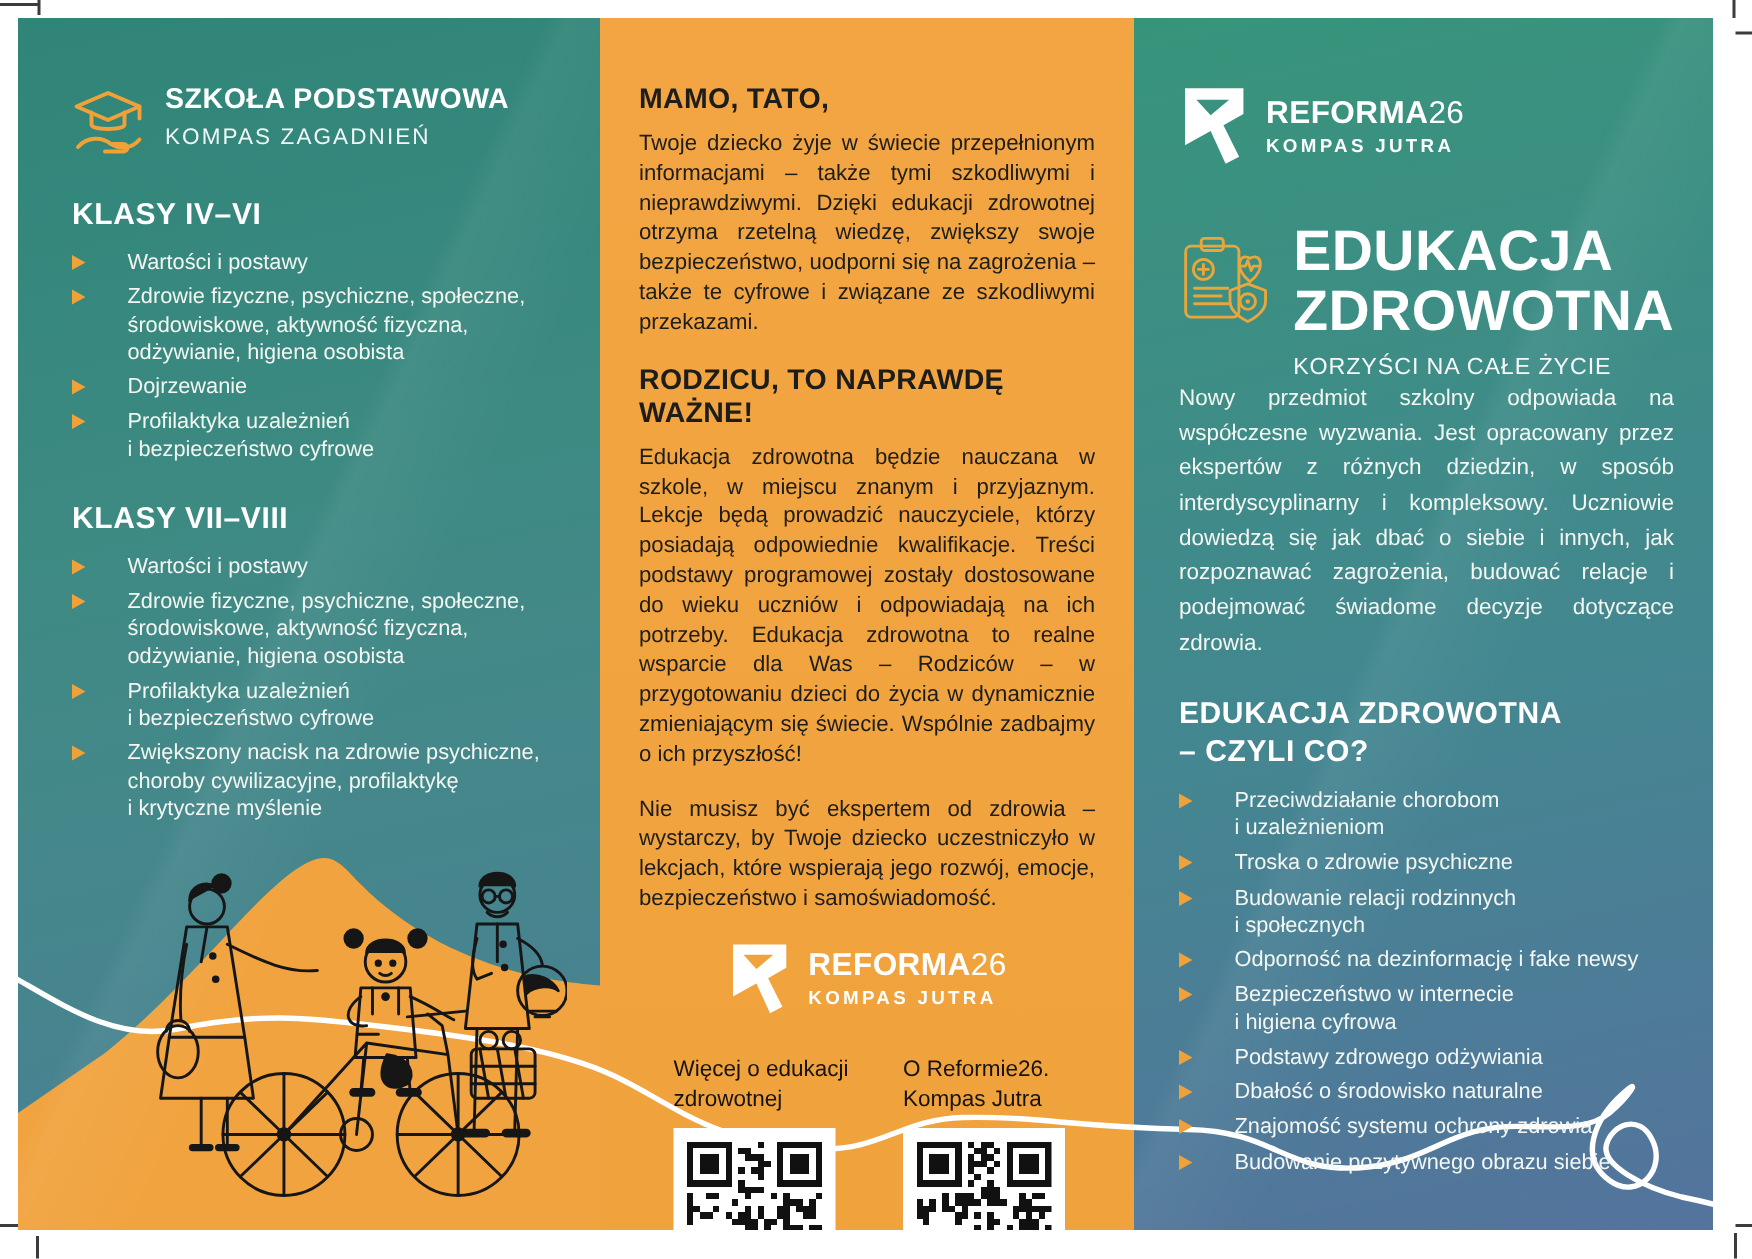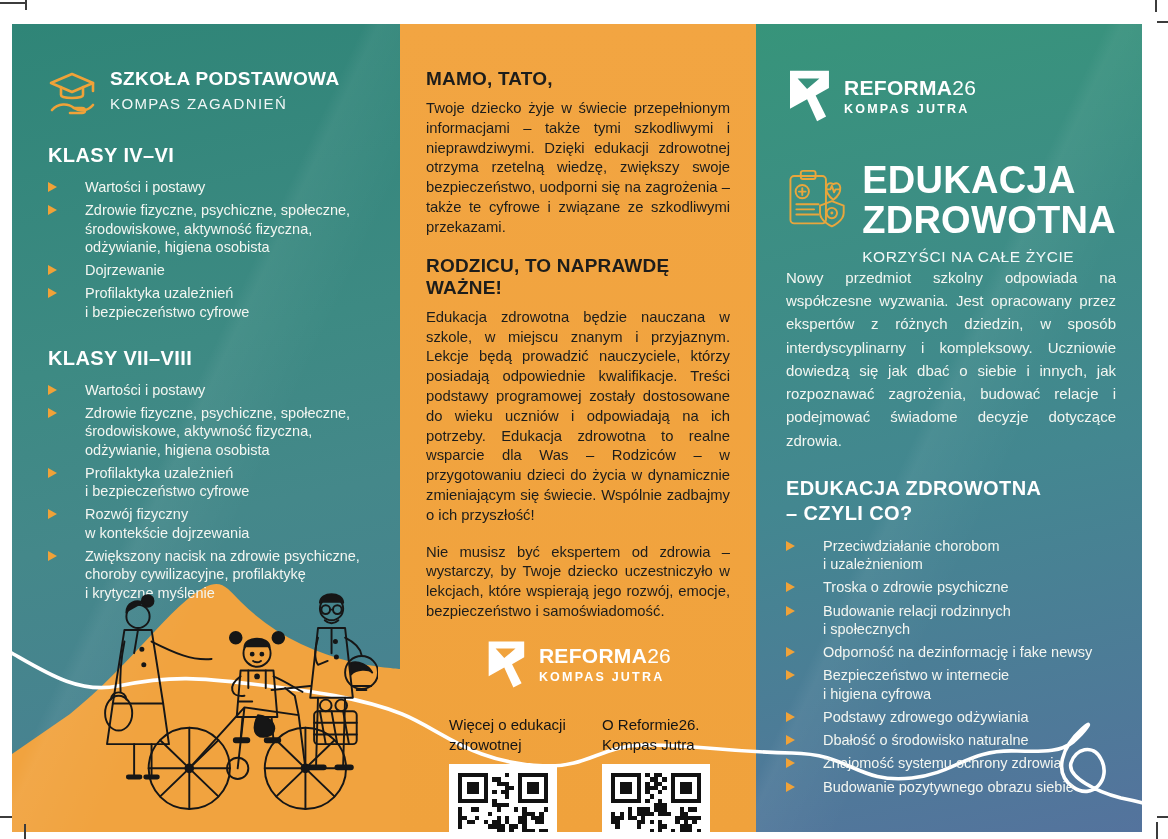--- a/index.html
+++ b/index.html
@@ -1,21 +1,21 @@
 <!DOCTYPE html>
 <html lang="pl"><head>
 <meta charset="utf-8">
 <style>
   html,body{margin:0;padding:0;}
   body{
     width:1168px;height:839px;position:relative;background:#ffffff;overflow:hidden;
     font-family:"Liberation Sans","DejaVu Sans",sans-serif;
     -webkit-font-smoothing:antialiased;
   }
-  .sheet{position:absolute;left:12px;top:24px;width:1142px;height:808px;display:flex;}
+  .sheet{position:absolute;left:12px;top:12px;width:1142px;height:808px;display:flex;}
   .panel{position:relative;height:100%;overflow:hidden;}
   .panel.left{width:388px;background:linear-gradient(168deg,#2f8577 0%,#3d8a83 40%,#44888a 60%,#4a7e95 100%);}
   .panel.mid{width:356px;background:linear-gradient(180deg,#f2a542 0%,#f0a23c 100%);}
   .panel.right{width:386px;background:linear-gradient(168deg,#37947a 0%,#438790 55%,#54739d 100%);}
   .panel.left::after,.panel.right::after{
     content:"";position:absolute;inset:0;pointer-events:none;
     background:linear-gradient(115deg,rgba(255,255,255,0) 46%,rgba(255,255,255,.05) 48%,rgba(255,255,255,0) 60%);
   }
   .hill{position:absolute;left:0;bottom:0;width:100%;height:100%;pointer-events:none;}
   .wave-layer{position:absolute;left:0;top:0;width:1168px;height:839px;pointer-events:none;z-index:3;}
@@ -114,25 +114,20 @@
       <div class="li">
           <span class="tri"></span>
           <span class="li-t">Zdrowie fizyczne, psychiczne, społeczne,
 środowiskowe, aktywność fizyczna,
 odżywianie, higiena osobista</span>
         </div>
       <div class="li">
           <span class="tri"></span>
           <span class="li-t">Profilaktyka uzależnień
 i bezpieczeństwo cyfrowe</span>
-        </div>
-      <div class="li">
-          <span class="tri"></span>
-          <span class="li-t">Rozwój fizyczny
-w kontekście dojrzewania</span>
         </div>
       <div class="li">
           <span class="tri"></span>
           <span class="li-t">Zwiększony nacisk na zdrowie psychiczne,
 choroby cywilizacyjne, profilaktykę
 i krytyczne myślenie</span>
         </div>
     </div>
 
     <svg class="illus" width="300" height="256" viewBox="0 0 310 264" fill="none" stroke="#161616" stroke-width="2" stroke-linecap="round" stroke-linejoin="round">

